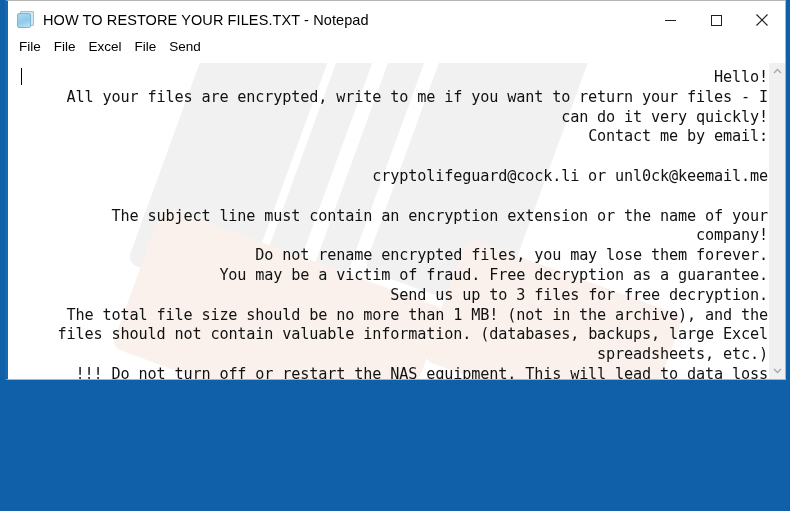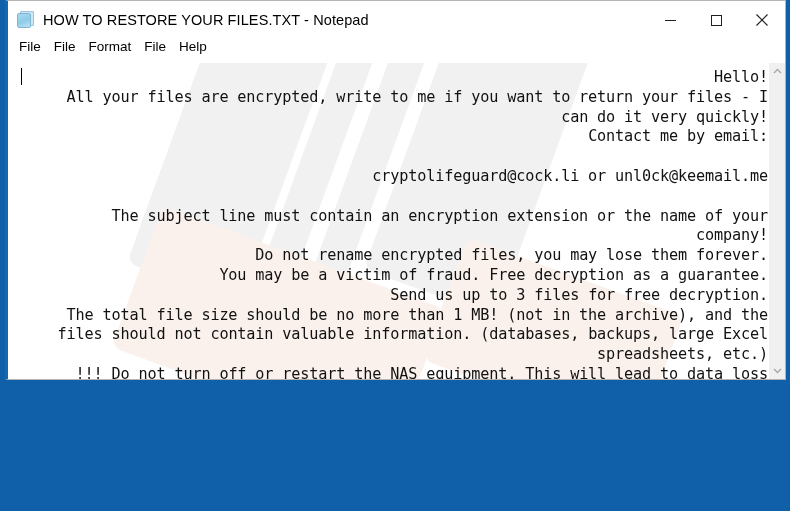--- a/index.html
+++ b/index.html
@@ -240,23 +240,23 @@
               <line x1="12.5" y1="1.5" x2="1.5" y2="12.5" stroke="#202020" stroke-width="1.1"></line>
             </svg>
           </span>
         </div>
       </div>
     </div>
 
     <div id="menubar">
       <div class="menu-item">File</div>
       <div class="menu-item">File</div>
-      <div class="menu-item">Format</div>
+      <div class="menu-item">Excel</div>
       <div class="menu-item">File</div>
-      <div class="menu-item">Help</div>
+      <div class="menu-item">Send</div>
     </div>
 
     <div id="body-area">
 
       <div id="textarea">
         <div id="watermark">
           <div class="stripe s1"></div>
           <div class="stripe s2"></div>
           <div class="stripe s3"></div>
           <div class="stripe s4"></div>

